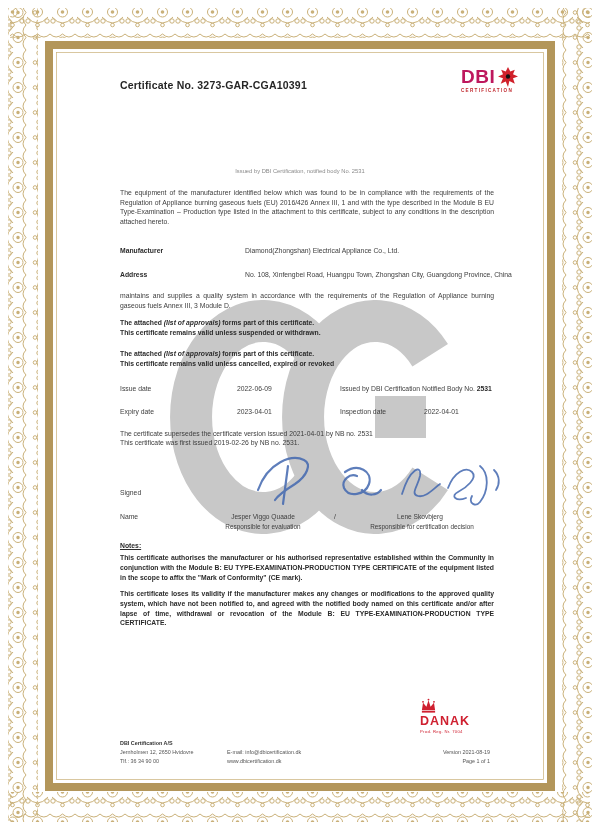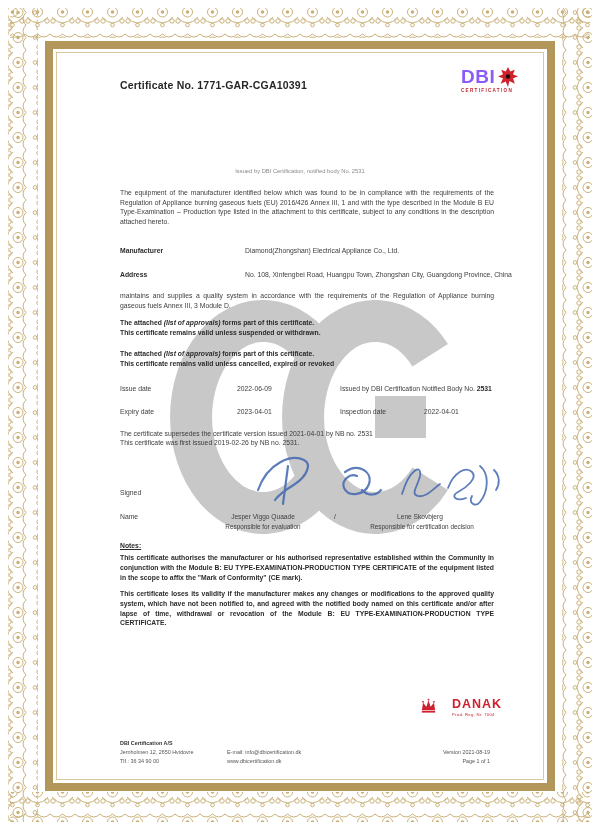--- a/index.html
+++ b/index.html
@@ -5,21 +5,21 @@
   html,body{margin:0;padding:0;background:#fff;}
   .page{position:relative;width:600px;height:830px;background:#ffffff;overflow:hidden;
         font-family:"Liberation Sans",sans-serif;color:#3d3d3d;}
   .abs{position:absolute;}
   svg{display:block;}
 
   
   .cert-no{left:120px;top:79px;font-size:10.5px;font-weight:bold;color:#262626;letter-spacing:.2px;}
   .dbi-logo{left:461px;top:67px;width:78px;}
   .dbi-row{display:flex;align-items:flex-start;gap:3px;}
-  .dbi-text{font-size:19px;font-weight:800;color:#8b5cf6;letter-spacing:.5px;line-height:20px;}
+  .dbi-text{font-size:19px;font-weight:800;color:#be185d;letter-spacing:.5px;line-height:20px;}
   .dbi-sub{font-size:4.6px;font-weight:bold;color:#c0272d;letter-spacing:1.3px;margin-top:1px;}
 
   
   .title{left:80px;top:136px;width:440px;text-align:center;font-size:11px;font-weight:bold;
          line-height:14.5px;color:#1c1c1c;}
   .title-sub{left:80px;top:168px;width:440px;text-align:center;font-size:5.8px;color:#8a8a8a;}
 
   
   .para{font-size:6.8px;line-height:9.6px;text-align:justify;color:#3d3d3d;}
   .intro{left:120px;top:188px;width:374px;}
@@ -50,21 +50,21 @@
   .name2{left:357px;top:513px;width:126px;}
   .role2{left:352px;top:523px;width:140px;font-size:6.4px;}
 
   
   .notes-h{left:120px;top:542px;font-size:6.8px;font-weight:bold;text-decoration:underline;color:#2b2b2b;}
   .notes-p{left:120px;width:374px;font-size:6.8px;font-weight:bold;line-height:9.8px;
            text-align:justify;color:#2b2b2b;}
   .np1{top:553px;} .np2{top:589px;}
 
   
-  .danak{left:420px;top:698px;display:flex;gap:15px;align-items:flex-start;}
+  .danak{left:420px;top:698px;display:flex;gap:1px;align-items:flex-start;flex-direction:column;}
   .danak-name{font-size:12.5px;font-weight:bold;color:#cf2030;letter-spacing:1px;line-height:13px;}
   .danak-cap{font-size:4.2px;color:#cf2030;margin-top:1px;letter-spacing:.3px;}
   .foot{font-size:5.4px;line-height:9px;color:#555;}
   .foot-co{font-weight:bold;color:#333;}
   .f1{left:120px;top:739px;} .f2{left:227px;top:748px;}
   .f3{left:380px;top:748px;width:110px;text-align:right;}
 
   .wm{left:168px;top:300px;}
 </style>
 </head>
@@ -106,21 +106,21 @@
   </svg>
 
   <svg class="abs wm" width="290" height="234" viewBox="0 0 290 234">
     <g fill="none" stroke="#c8c8c8" stroke-width="42">
       <path d="M150.2,55.3 A72,96 0 1 0 150.2,178.7"></path>
       <path d="M262.2,55.3 A72,96 0 1 0 262.2,178.7"></path>
       <path d="M207,117 H258"></path>
     </g>
   </svg>
 
-  <div class="abs cert-no">Certificate No. 1771-GAR-CGA10391</div>
+  <div class="abs cert-no">Certificate No. 3273-GAR-CGA10391</div>
 
   <div class="abs dbi-logo">
     <div class="dbi-row">
       <span class="dbi-text">DBI</span>
       <svg width="20" height="20" viewBox="0 0 22 22">
         <path d="M11,0 L13.5,5 L18.5,3 L16.5,8 L22,10.5 L16.5,12.5 L18.5,18.5 L12.5,15.5 L11,22 L8.5,16 L3,18.5 L5.5,12.5 L0,10.5 L5.5,8 L3.5,3 L8.5,5 Z" fill="#d0202a"></path>
         <circle cx="11" cy="10.5" r="2.4" fill="#111"></circle>
       </svg>
     </div>
     <div class="dbi-sub">CERTIFICATION</div>

